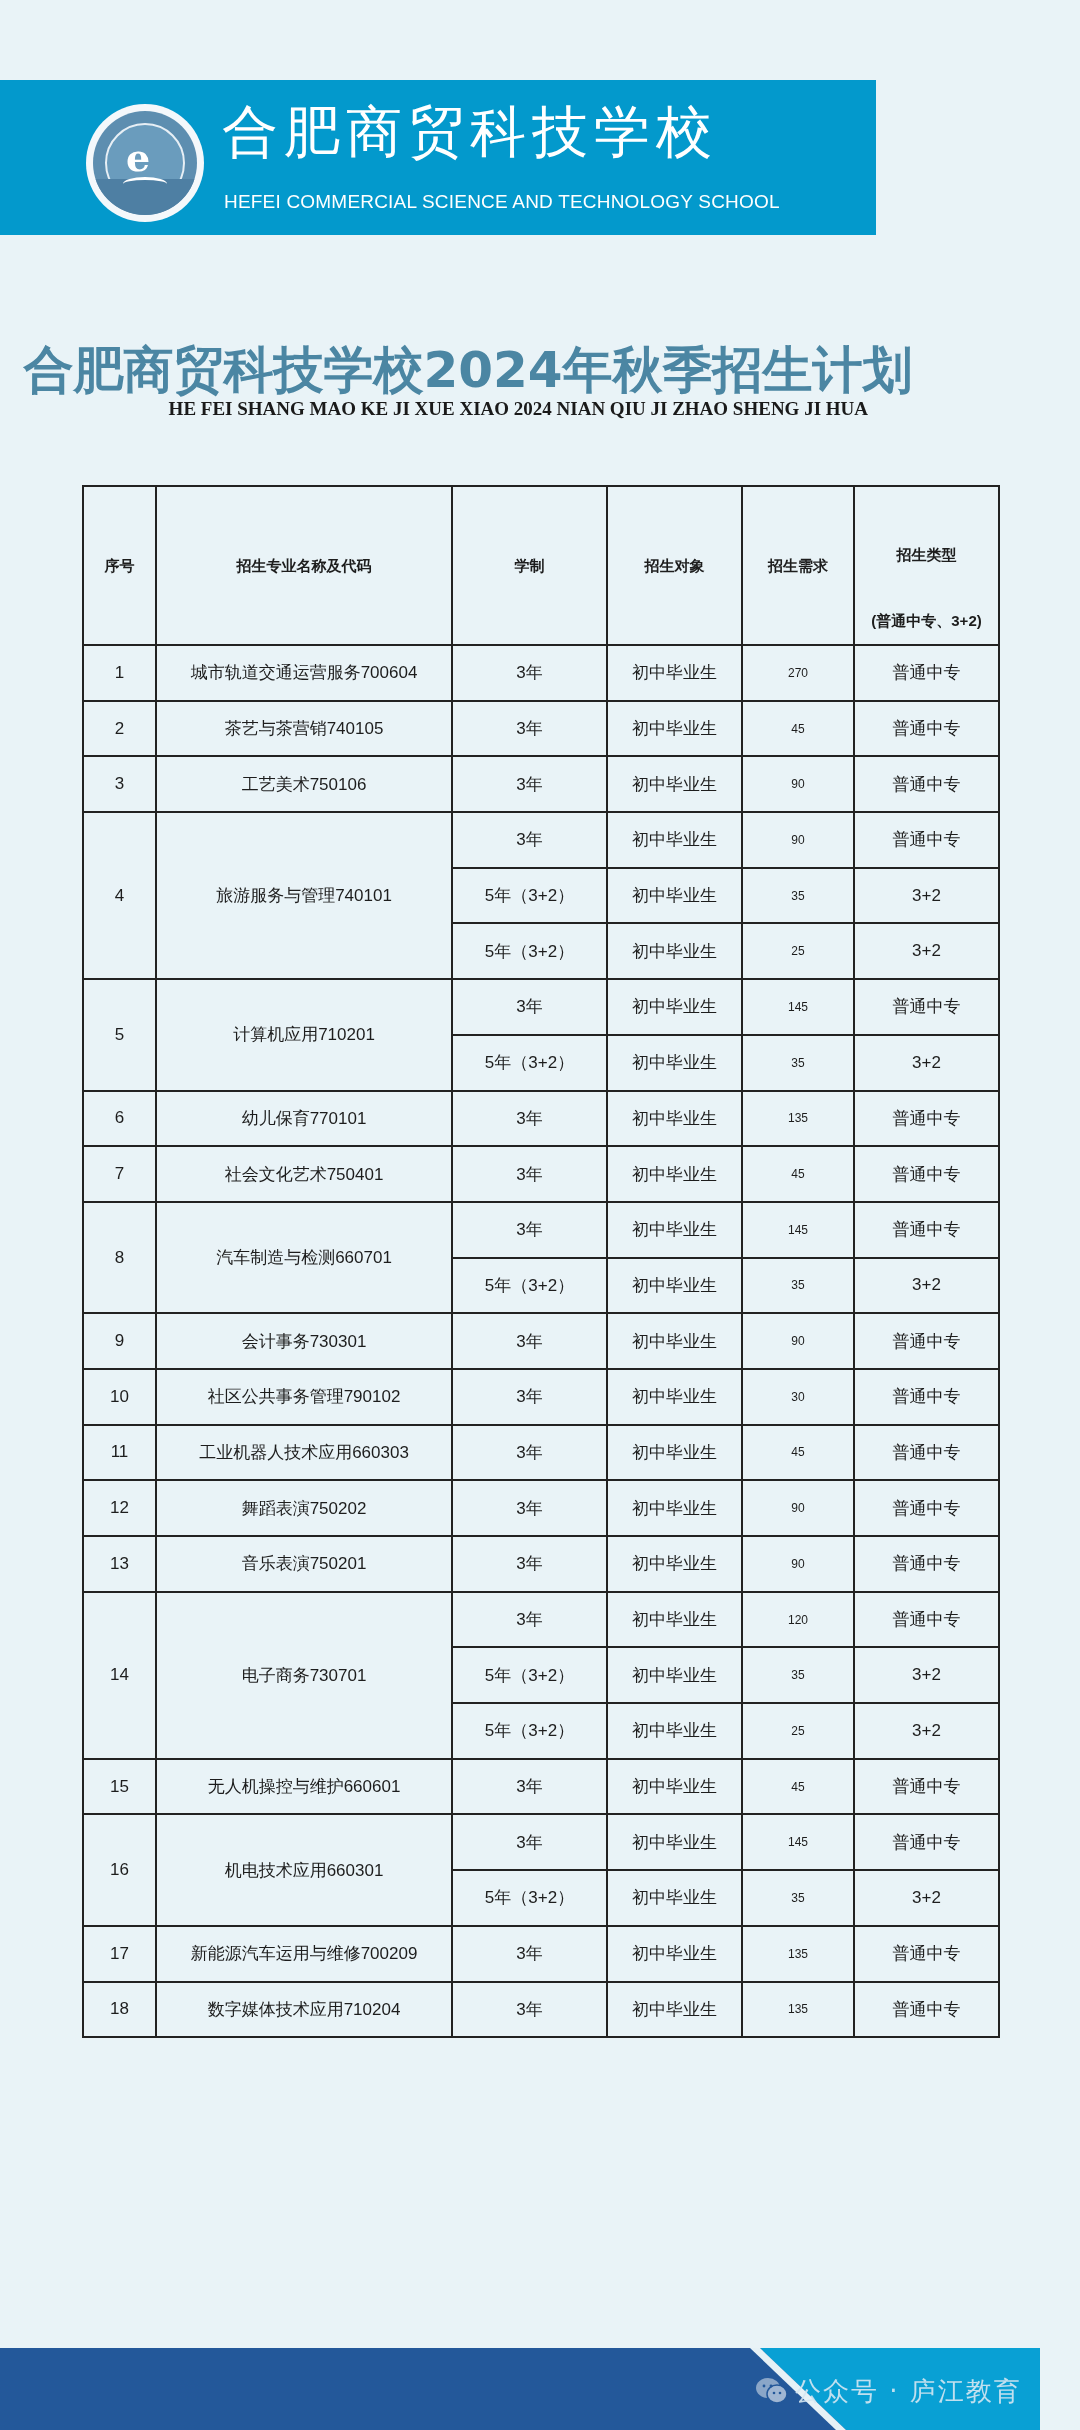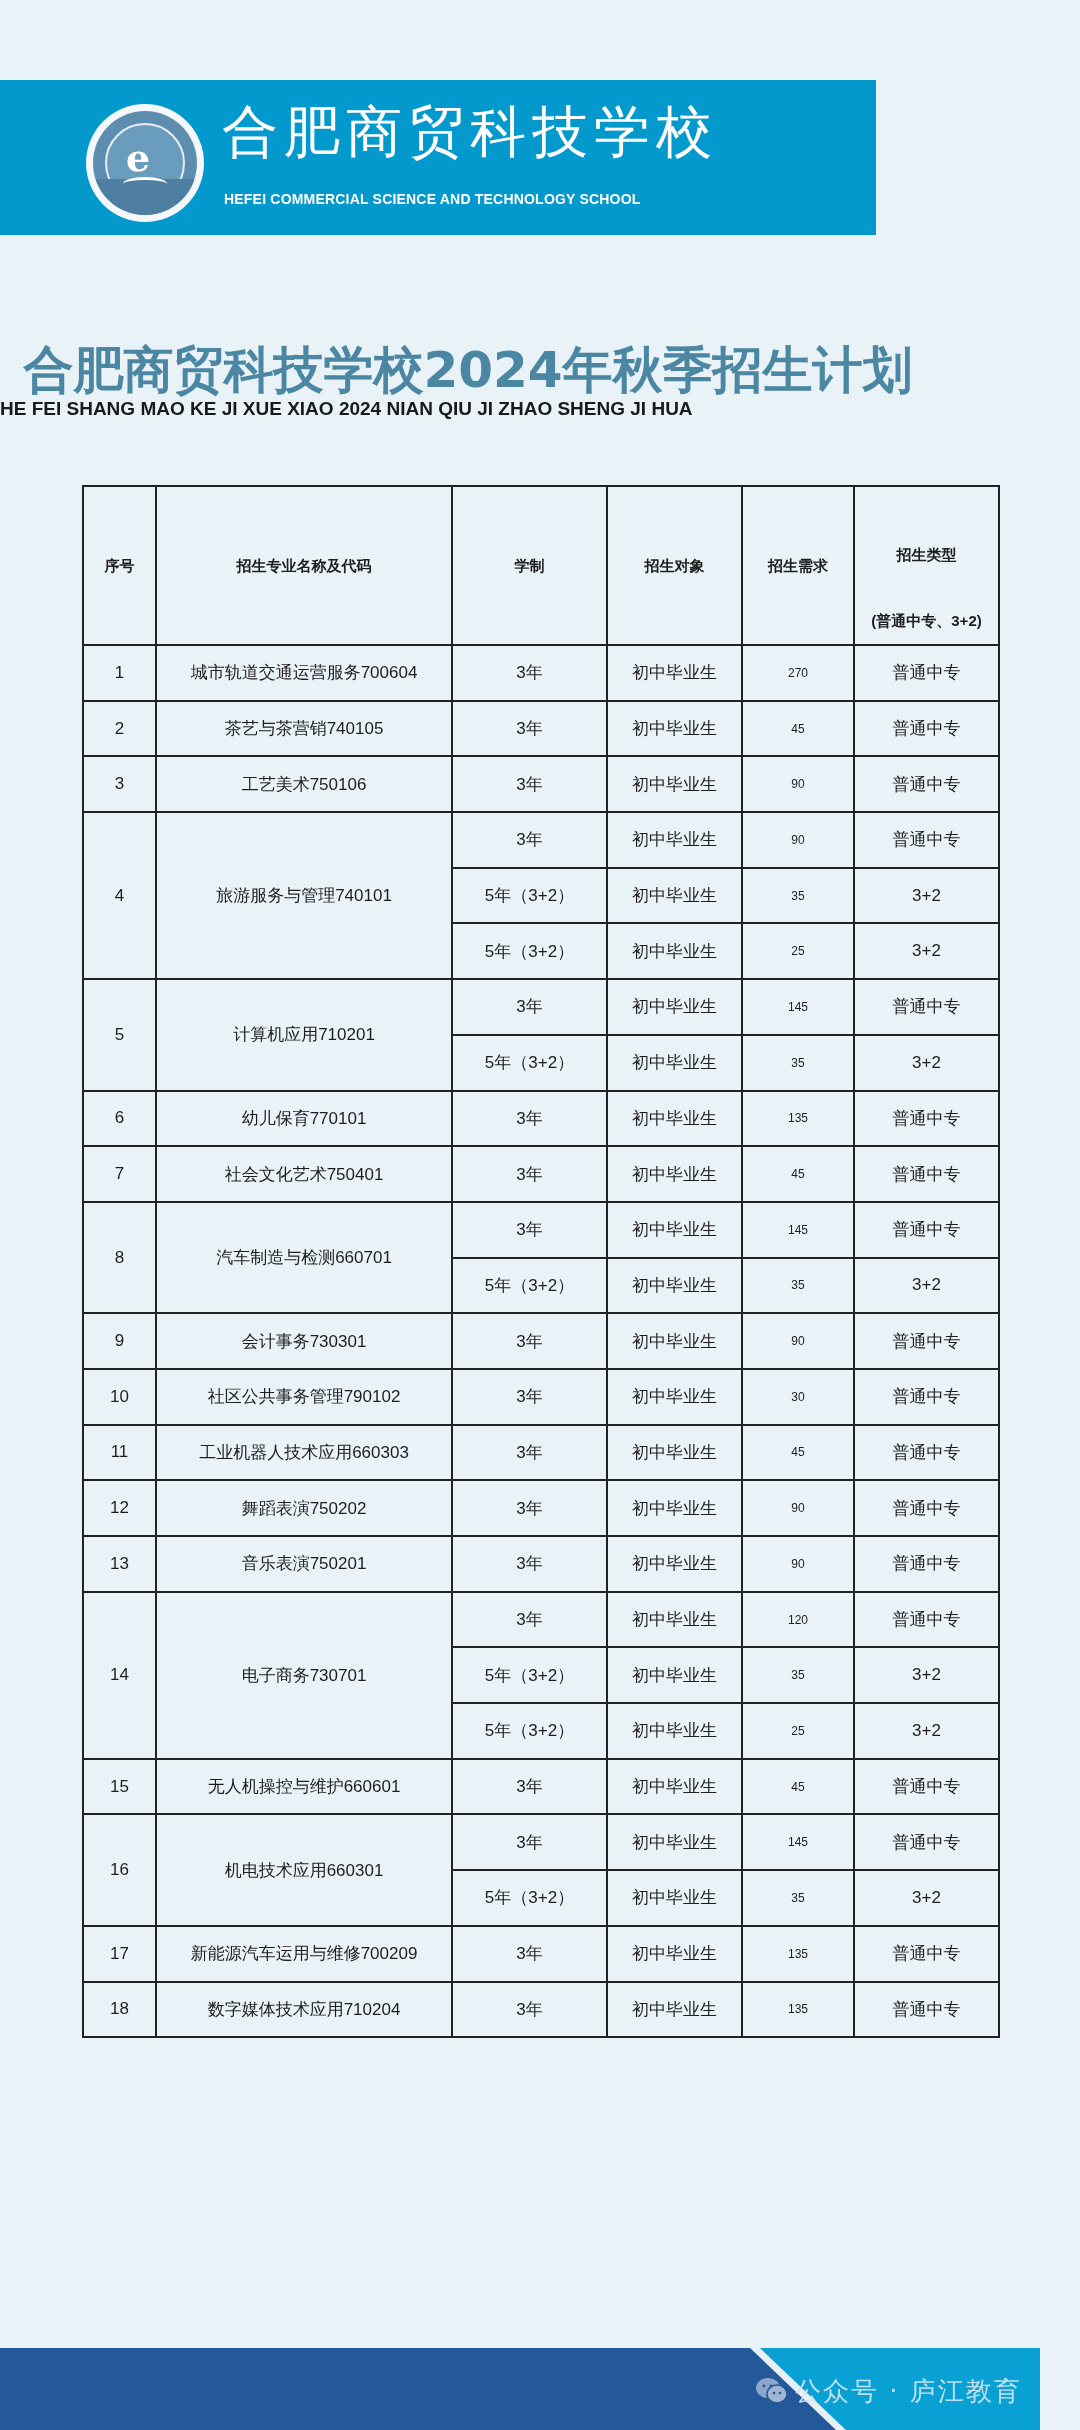--- a/index.html
+++ b/index.html
@@ -44,34 +44,34 @@
       border-top: 3px solid #ffffff; border-radius: 50% 50% 0 0;
     }
     .school-cn {
       position: absolute; left: 222px; top: 104px;
       color: #ffffff; font-size: 56px; letter-spacing: 6px;
       font-family: "DejaVu Serif", serif; 
       line-height: 1;
     }
     .school-en {
       position: absolute; left: 224px; top: 191px;
-      color: #ffffff; font-size: 14px; font-weight: bold;
+      color: #ffffff; font-size: 19px; font-weight: normal;
       font-family: "Liberation Sans", sans-serif; letter-spacing: 0.2px;
     }
     .title-cn {
       position: absolute; left: 0; width: 936px; top: 337px;
       text-align: center; color: #4b86a3;
       font-size: 50px; font-weight: bold; letter-spacing: 0px;
       font-family: "DejaVu Sans", sans-serif;
     }
     .title-pinyin {
       position: absolute; left: 0; width: 868px; top: 398px;
-      text-align: left; color: #1a1a1a;
+      text-align: right; color: #1a1a1a;
       font-size: 19px; font-weight: bold;
-      font-family: Liberation Sans, sans-serif;
+      font-family: Liberation Serif, serif;
     }
     table.plan {
       position: absolute; left: 82px; top: 485px; width: 916px;
       border-collapse: collapse; table-layout: fixed;
       background: #e9f3f7;
       padding-left: 20px;
     }
     table.plan th, table.plan td {
       border: 2px solid #222;
       text-align: center; vertical-align: middle;

